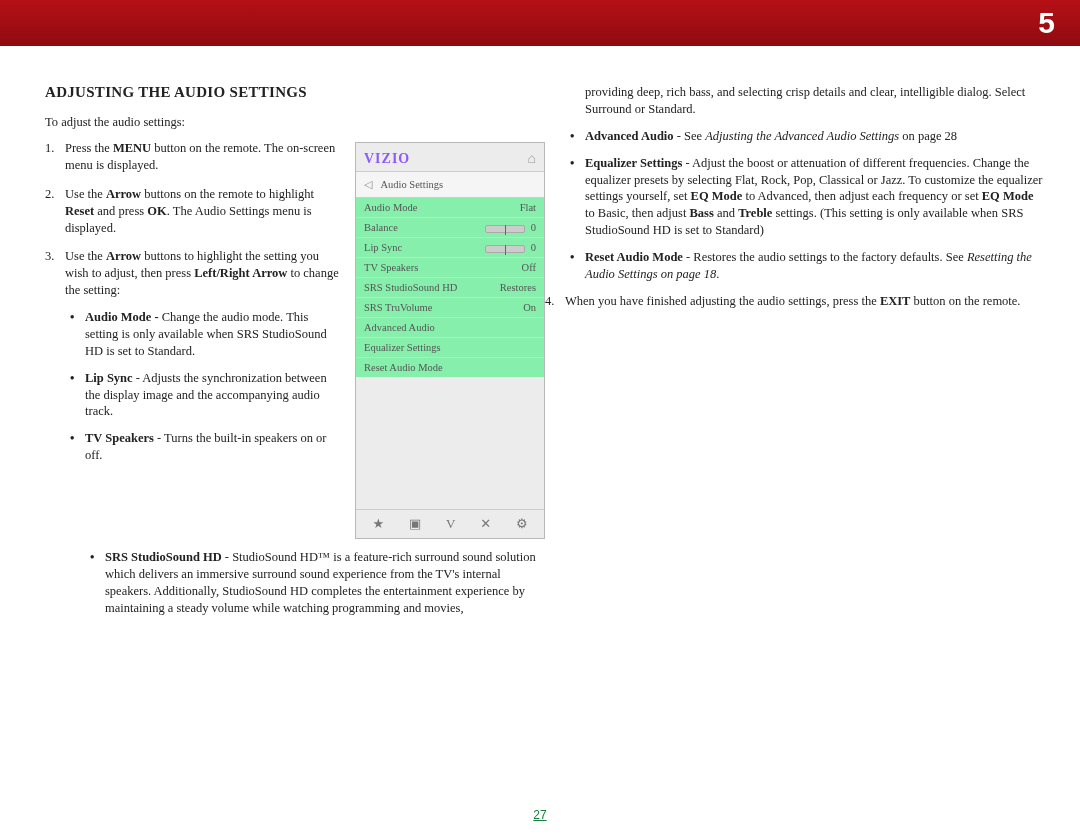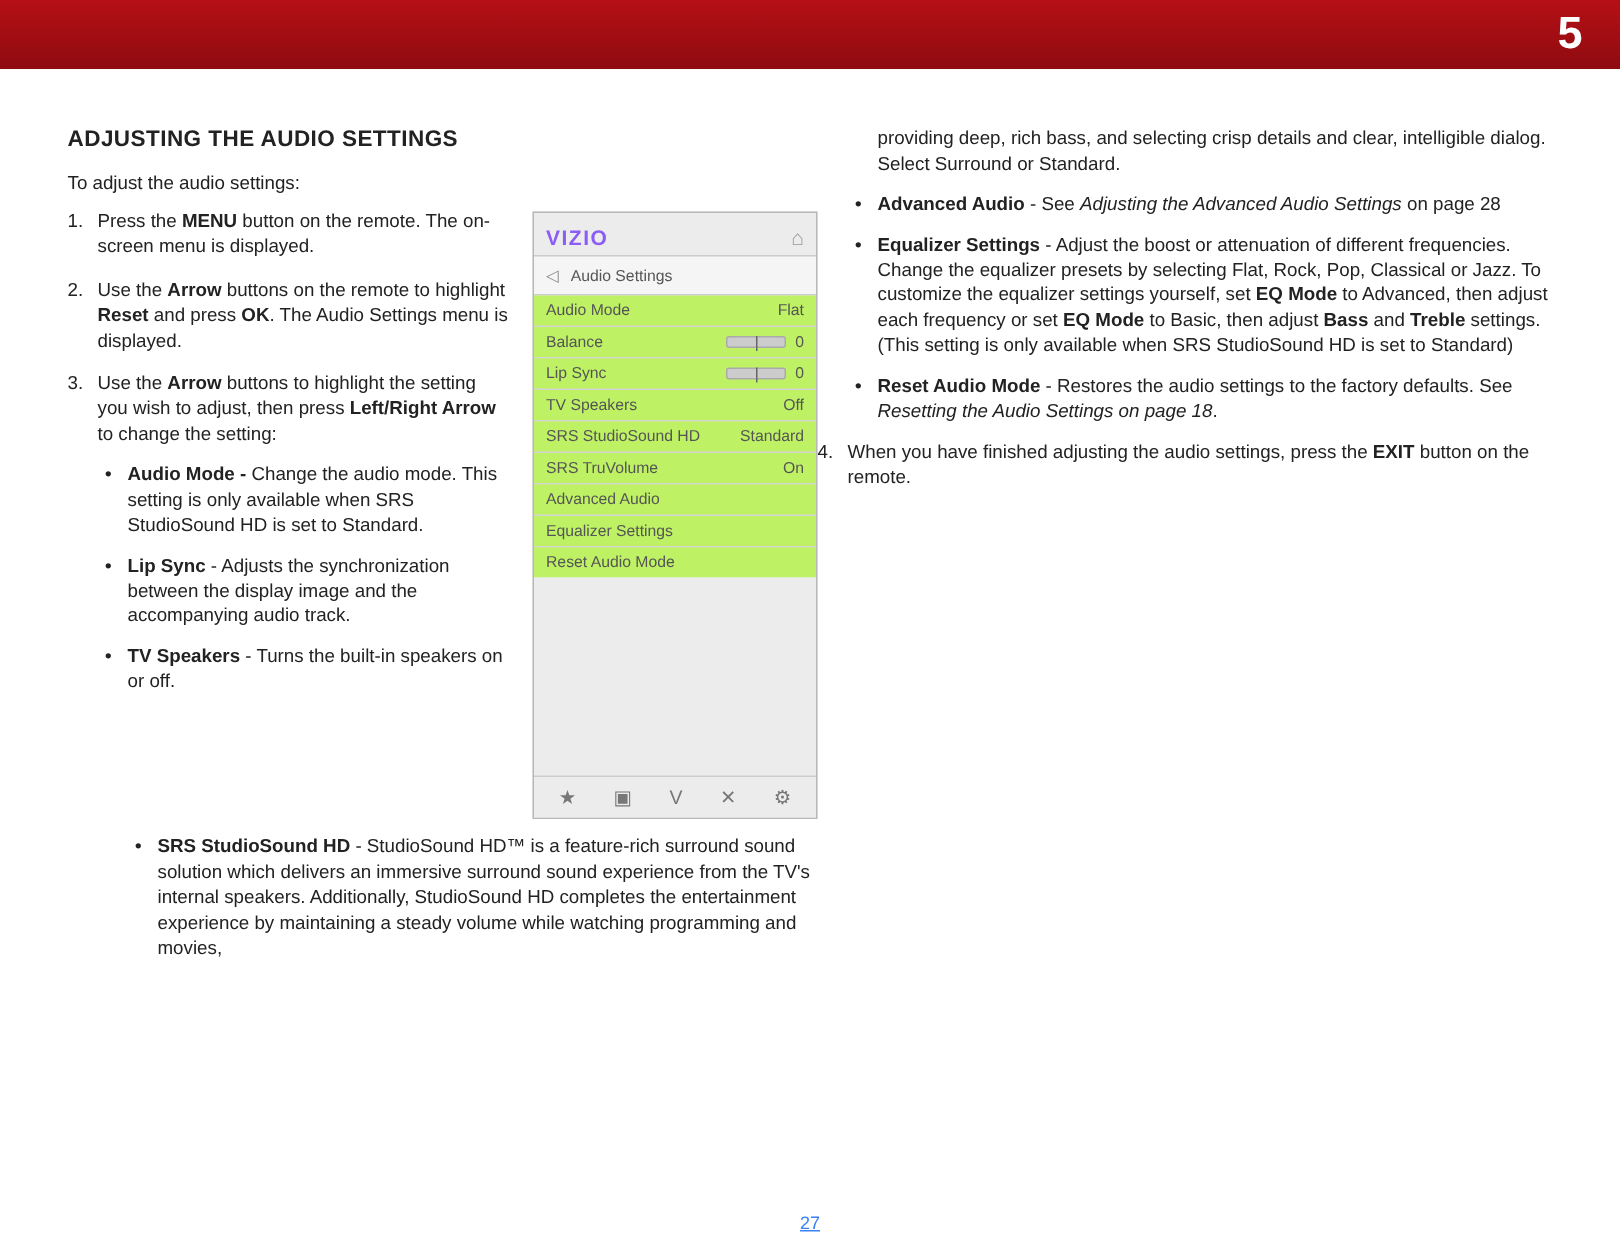--- a/index.html
+++ b/index.html
@@ -22,20 +22,21 @@
     padding-right: 25px;
   }
   .chapter-num {
     color: #fff;
     font-size: 30px;
     font-weight: 700;
   }
   .page-body {
     display: flex;
     padding: 38px 35px 0 45px;
+    font-family: Liberation Serif, serif;
   }
   .col {
     flex: 1;
     min-width: 0;
   }
   h2.section-title {
     font-size: 15px;
     font-weight: 800;
     letter-spacing: 0.3px;
     margin-bottom: 14px;
@@ -107,21 +108,21 @@
     border-top: 1px solid #ccc;
     border-bottom: 1px solid #ccc;
   }
   .osd-back { color:#888; font-size:11px; }
   .osd-row {
     display: flex;
     justify-content: space-between;
     align-items: center;
     padding: 4px 8px;
     border-bottom: 1px solid #d4d4d4;
-    background: #bef264;
+    background: #86efac;
   }
   .osd-row:last-child { border-bottom: none; }
   .osd-slider {
     width: 40px;
     height: 8px;
     background: #ccc;
     border: 1px solid #aaa;
     border-radius: 2px;
     display: inline-block;
     position: relative;
@@ -144,21 +145,21 @@
     background: #ececec;
     color: #777;
     font-size: 13px;
   }
   .page-number {
     position: absolute;
     bottom: 12px;
     left: 50%;
     transform: translateX(-50%);
     font-size: 12px;
-    color: #3b82f6;
+    color: #15803d;
     text-decoration: underline;
   }
 </style>
 </head>
 <body>
 
 <div class="header-bar">
   <span class="chapter-num">5</span>
 </div>
 
@@ -209,21 +210,21 @@
             <div class="osd-row">
               <span>Lip Sync</span>
               <span><span class="osd-slider"></span><span>0</span></span>
             </div>
             <div class="osd-row">
               <span>TV Speakers</span>
               <span>Off</span>
             </div>
             <div class="osd-row">
               <span>SRS StudioSound HD</span>
-              <span>Standard</span>
+              <span>Restores</span>
             </div>
             <div class="osd-row">
               <span>SRS TruVolume</span>
               <span>On</span>
             </div>
             <div class="osd-row">
               <span>Advanced Audio</span>
               <span></span>
             </div>
             <div class="osd-row">

